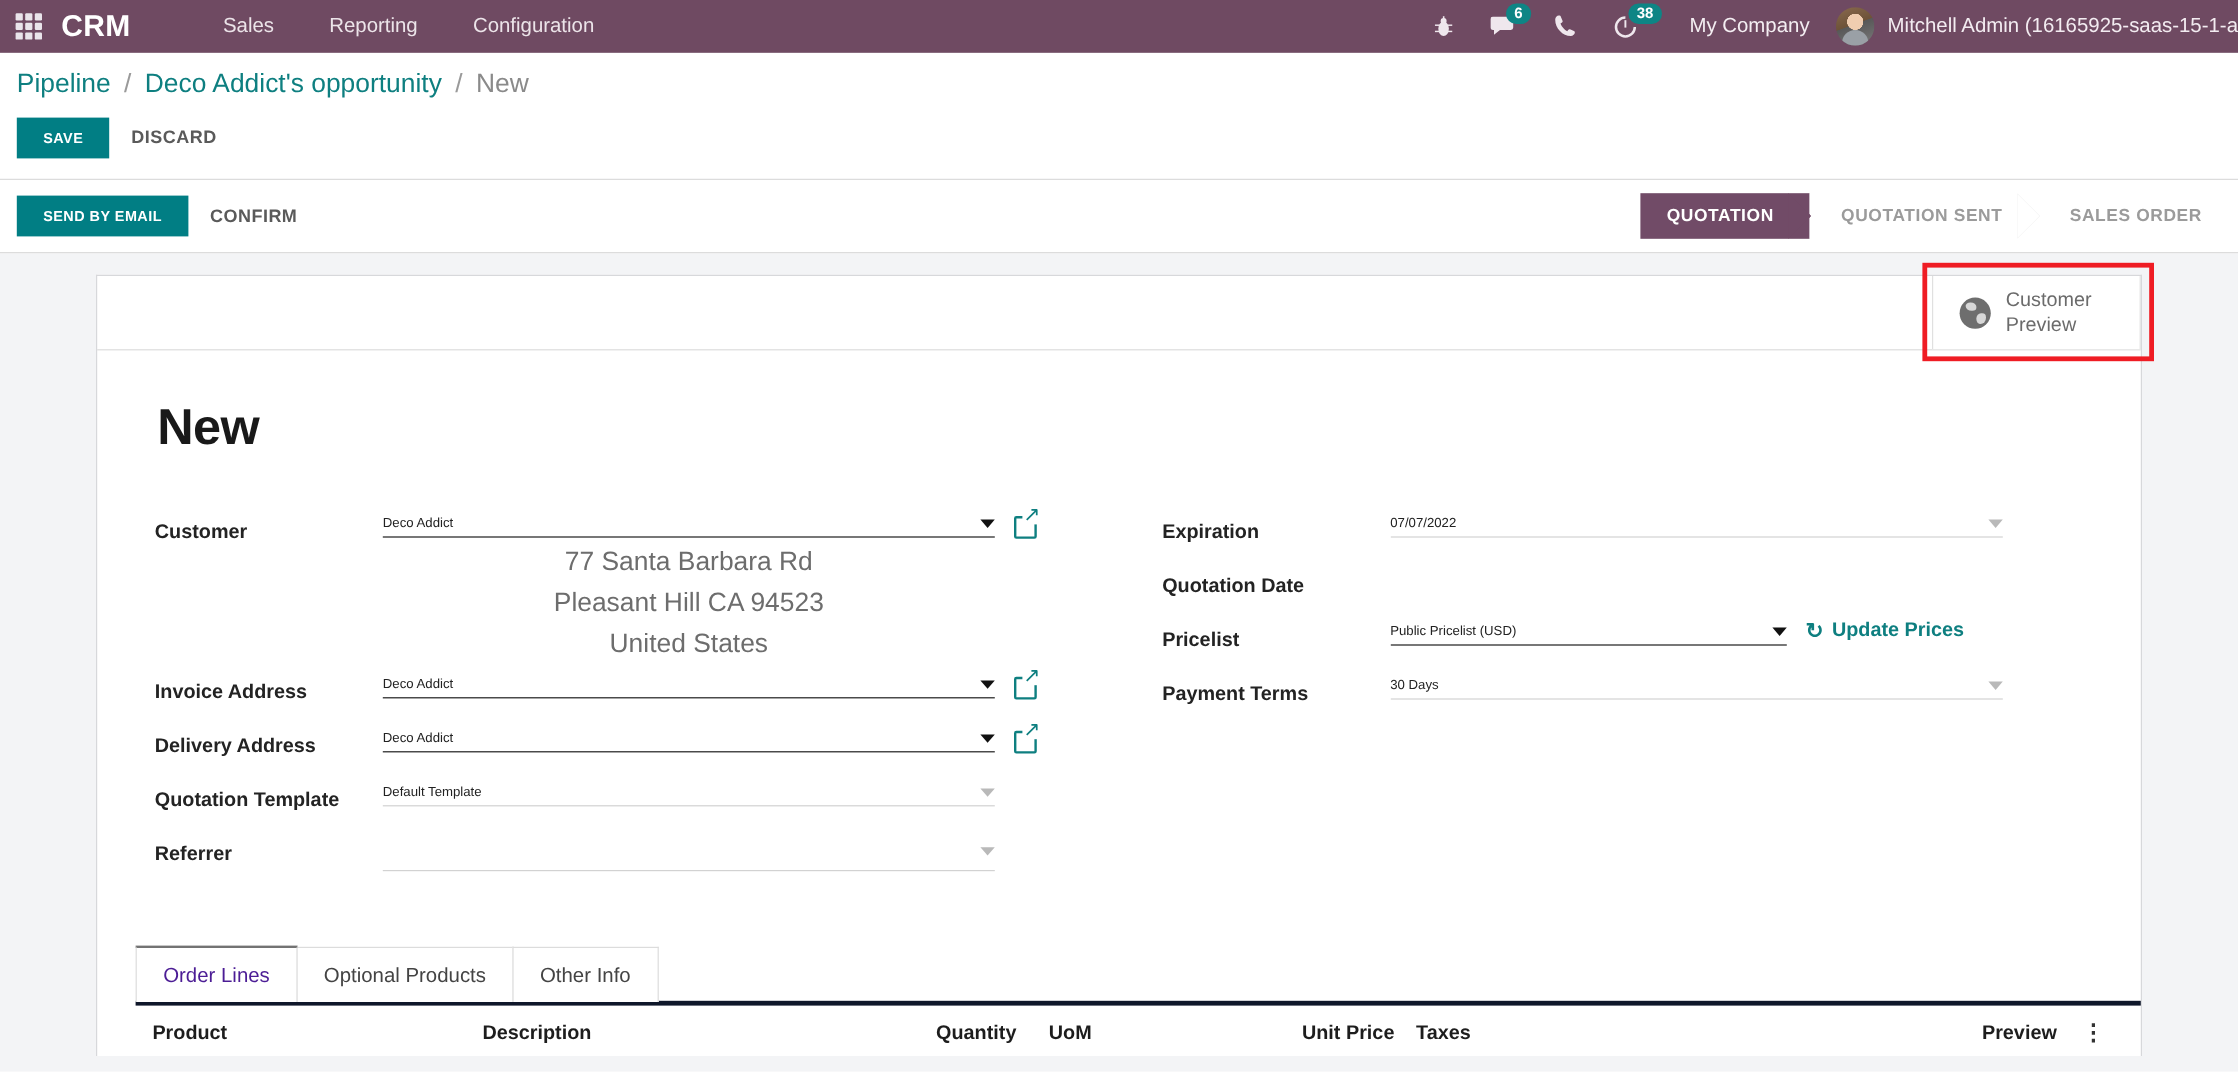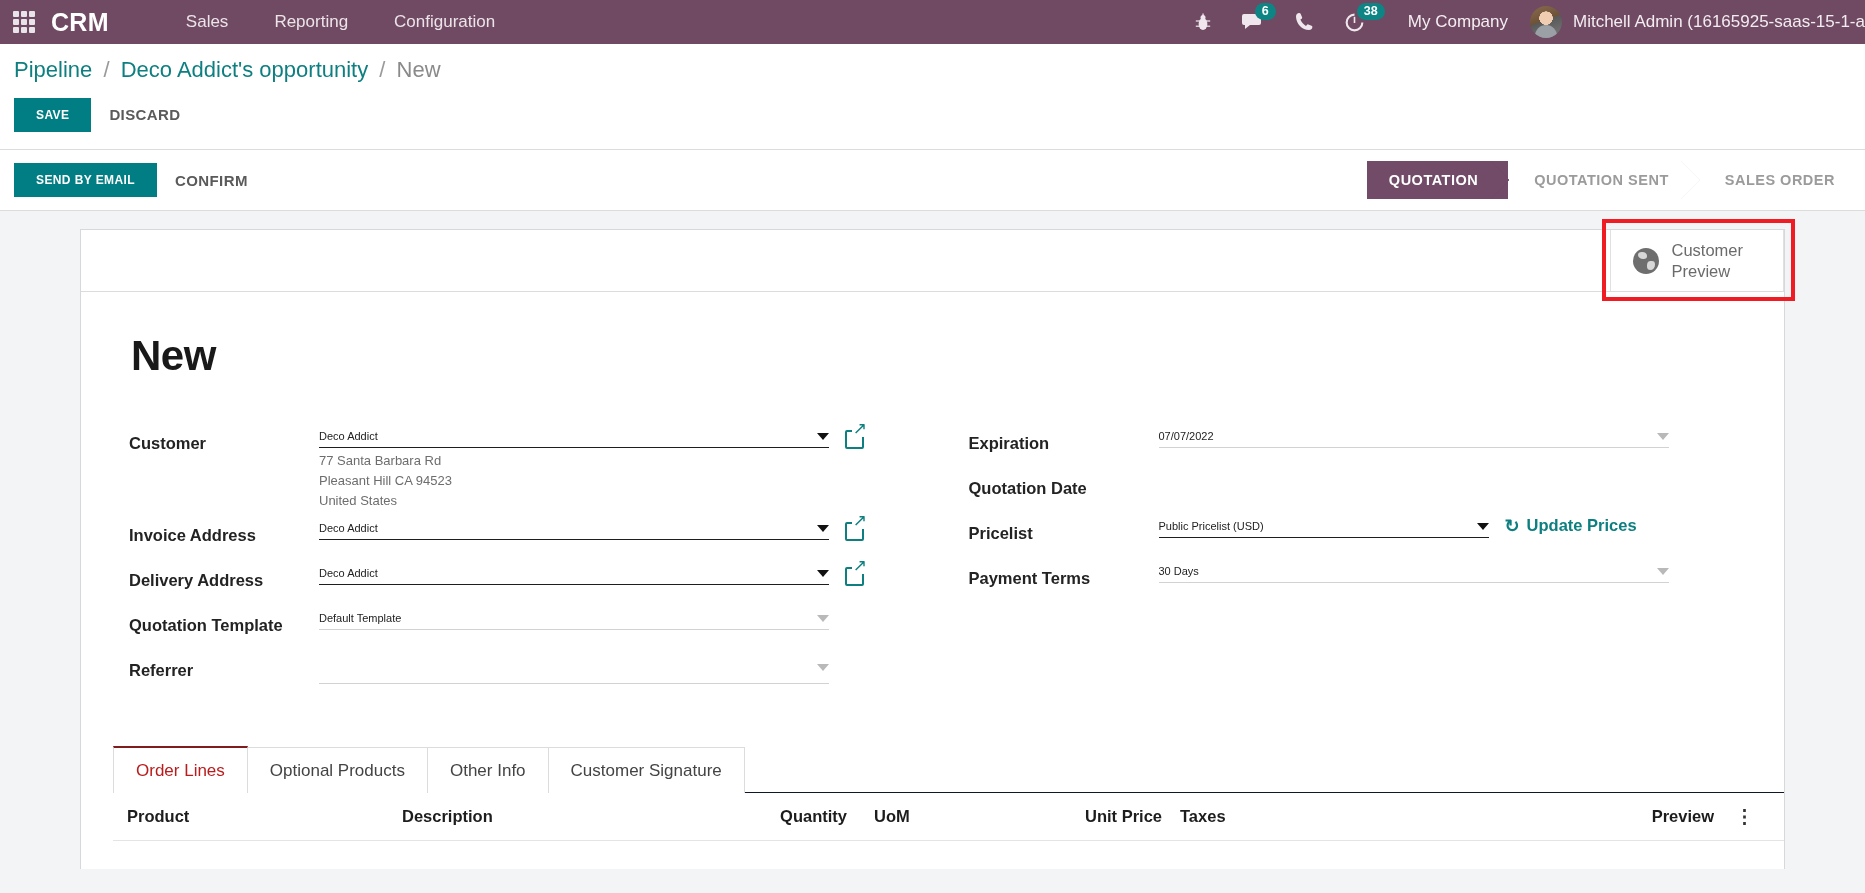--- a/index.html
+++ b/index.html
@@ -159,38 +159,38 @@
     position:relative;
   }
   .extlink::before{
     content:""; position:absolute; left:0; top:4px; width:15px; height:15px;
     border:2px solid #0e7f80; border-radius:2px;
   }
   .extlink::after{
     content:"↗"; position:absolute; right:-1px; top:-6px; font-size:17px;
     color:#0e7f80; background:#fff; line-height:1; padding:0 1px;
   }
-  .addr{ font-size:13px; color:#6d6d6d; line-height:1.55; padding-top:3px; }
+  .addr{ font-size:22px; color:#6d6d6d; line-height:1.55; padding-top:3px;text-align:center; }
   .update-prices{
     display:flex; align-items:center; gap:7px; color:#0e7f80;
     font-size:16.5px; font-weight:bold; margin-left:16px; cursor:pointer; white-space:nowrap;
   }
   .sync-icon{ font-size:18px; font-weight:bold; line-height:1; }
 
   
   .notebook{ margin:48px 0 0 0; padding:0 0 0 32px; }
   .tabs{ display:flex; align-items:flex-end; }
   .tab{
     font-size:17px; color:#444; padding:13px 22px 12px 22px;
     border:1px solid #dcdcdc; border-bottom:none; background:#fff;
     margin-right:-1px; cursor:pointer; white-space:nowrap;
   }
-  .tab.active{ border-top:2px solid #7f1d1d; color:#b91c1c; position:relative; z-index:2;text-align:right;}
-
-  .lines-table{ border-top:1px solid #0f172a; margin-top:-1px; }
+  .tab.active{ border-top:2px solid #737373; color:#4c1d95; position:relative; z-index:2;text-align:right;}
+
+  .lines-table{ border-top:4px solid #0f172a; margin-top:-1px; }
   .lines-head{
     display:flex; align-items:center; padding:14px 30px 14px 14px;
     font-size:16.5px; font-weight:bold; color:#1d1d1d; border-bottom:1px solid #e4e4e4;
   }
   .th-product{ width:275px; }
   .th-desc{ width:320px; }
   .th-qty{ width:125px; text-align:right; }
   .th-uom{ width:140px; padding-left:27px;}
   .th-price{ width:175px; text-align:right; }
   .th-taxes{ flex:1; padding-left:18px; }
@@ -416,21 +416,20 @@
           </div>
         </div>
       </div>
     </div>
 
     <div class="notebook">
       <div class="tabs">
         <div class="tab active">Order Lines</div>
         <div class="tab">Optional Products</div>
         <div class="tab">Other Info</div>
-        <div class="tab">Customer Signature</div>
       </div>
       <div class="lines-table">
         <div class="lines-head">
           <div class="th-product">Product</div>
           <div class="th-desc">Description</div>
           <div class="th-qty">Quantity</div>
           <div class="th-uom">UoM</div>
           <div class="th-price">Unit Price</div>
           <div class="th-taxes">Taxes</div>
           <div class="th-subtotal">Preview</div>

